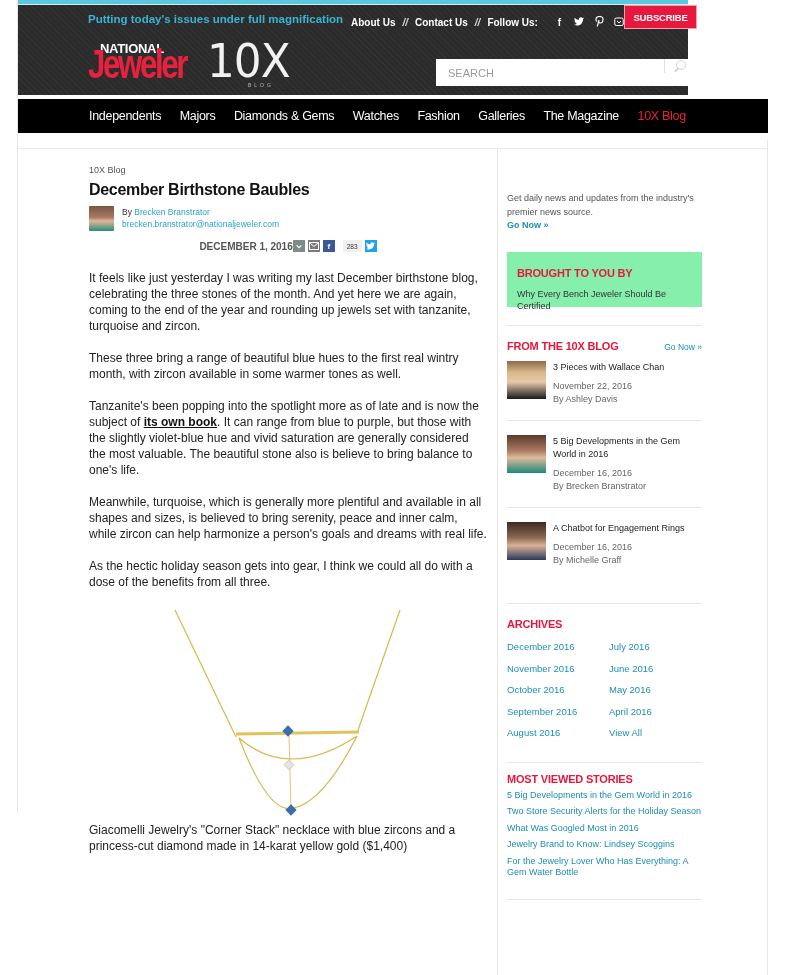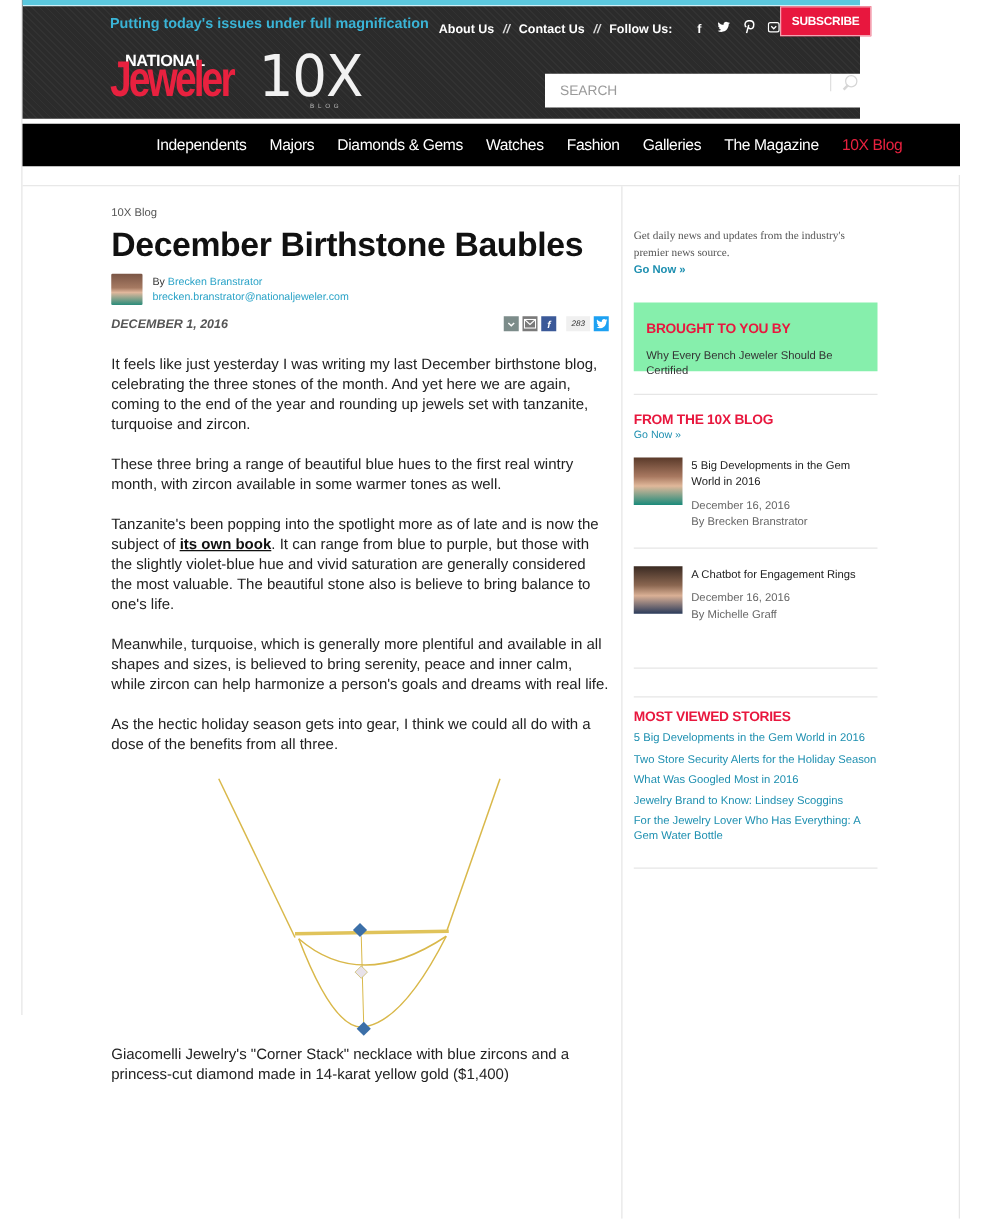--- a/index.html
+++ b/index.html
@@ -30,64 +30,64 @@
 
   .search-box { position: absolute; left: 418px; top: 55px; width: 261px; height: 27px; background: #fff; display: flex; }
   .search-box input { border: none; outline: none; height: 100%; flex: 1; padding-left: 12px; font-size: 11px; color: #999; font-family: "Liberation Sans", sans-serif; background: transparent; }
   .search-box input::placeholder { color: #9a9a9a; }
   .search-box .divider { width: 1px; height: 14px; background: #e0e0e0; margin-right: 8px; }
   .search-box .mag { width: 14px; height: 14px; margin-right: 10px; position: relative; }
   .search-box .mag::before { content: ""; position: absolute; left: 3px; top: 1px; width: 8px; height: 8px; border: 1.5px solid #d6d6d6; border-radius: 50%; }
   .search-box .mag::after { content: ""; position: absolute; left: 1px; top: 10px; width: 5px; height: 1.5px; background: #d6d6d6; transform: rotate(-45deg); }
 
   
-  .nav { position: absolute; left: 18px; top: 99px; width: 750px; height: 34px; background: #000; display: flex; align-items: center; padding-left: 107px; }
+  .nav { position: absolute; left: 18px; top: 99px; width: 750px; height: 34px; background: #000; display: flex; align-items: center; padding-left: 71px; }
   .nav a { color: #fff; text-decoration: none; font-size: 12.5px; margin-right: 18.5px; letter-spacing: -0.3px; }
   .nav a.active { color: #e8213f; }
 
   .content-top { position: absolute; left: 18px; top: 148px; width: 750px; height: 1px; background: #e8e8e8; }
   .col-divider { position: absolute; left: 497px; top: 149px; width: 1px; height: 826px; background: #e6e6e6; }
 
   
   .article { position: absolute; left: 89px; top: 165px; width: 398px; }
   .crumb { font-size: 9px; color: #555; }
-  .title { font-size: 27px; font-weight: bold; color: #111; margin-top: 6px; letter-spacing: -0.3px; }
+  .title { font-size: 16px; font-weight: bold; color: #111; margin-top: 6px; letter-spacing: -0.3px; }
   .byline { display: flex; margin-top: 7px; }
   .author-pic { width: 25px; height: 25px; background: linear-gradient(180deg,#7a5545 0%,#a67a62 45%,#e0b79c 60%,#2a8c7a 100%); border-radius: 1px; }
   .by-text { margin-left: 8px; font-size: 8.5px; line-height: 12px; }
   .by-text .by { color: #333; }
   .by-text a { color: #2aa3c7; text-decoration: none; }
-  .dateshare { display: flex; justify-content: space-between; align-items: center; margin-top: 9px; font-style: italic; }
+  .dateshare { display: flex; justify-content: center; align-items: center; margin-top: 9px; }
   .date { font-size: 10px; font-weight: bold; color: #555; }
   .share { display: flex; gap: 3px; align-items: center; }
   .share .ic { width: 12px; height: 12px; display: flex; align-items: center; justify-content: center; font-size: 8px; color: #fff; font-weight: bold; }
   .share .pocket { background: #7c8c8a; }
   .share .mail { background: #7a7a7a; }
   .share .fb { background: #3b5998; }
   .share .count { background: #f0f0f0; color: #333; font-size: 6.5px; padding: 0 4px; height: 12px; display: flex; align-items: center; margin-left: 5px; }
   .share .tw { background: #1da1f2; }
 
   .body-text { margin-top: 18px; font-size: 12px; line-height: 16px; color: #222; }
   .body-text p { margin-bottom: 16px; }
   .body-text a { color: #111; font-weight: bold; text-decoration: underline; text-align: center; }
 
   .necklace { position: relative; width: 398px; height: 210px; margin-top: 4px; }
   .caption { font-size: 12px; line-height: 16px; color: #222; margin-top: 6px; }
 
   
   .sidebar { position: absolute; left: 507px; top: 175px; width: 195px; }
   .sub-title { font-size: 18px; color: #e8173e; letter-spacing: -0.2px; }
-  .sub-desc { font-size: 9px; color: #555; line-height: 14px; margin-top: 6px; font-family: Liberation Serif, serif; }
+  .sub-desc { font-size: 9px; color: #555; line-height: 14px; margin-top: 16px; }
   .go-now { font-size: 9px; color: #1d8fb0; font-weight: bold; text-decoration: none; display: block; margin-top: 1px; }
   .brought { margin-top: 22px; background: #86efac; height: 55px; padding: 15px 10px; }
   .sec-head { font-size: 11px; font-weight: bold; color: #e8173e; letter-spacing: -0.2px; }
   .brought .item { font-size: 9px; color: #333; line-height: 12px; margin-top: 9px; }
   .hr { height: 1px; background: #e6e6e6; }
 
-  .blog-head { display: flex; justify-content: space-between; align-items: baseline; margin-top: 14px; flex-direction: column; }
+  .blog-head { display: flex; justify-content: space-between; align-items: baseline; margin-top: 14px; }
   .blog-head a { font-size: 8.5px; color: #1d8fb0; text-decoration: none; }
   .post { display: flex; padding: 9px 0 14px 0; border-bottom: 1px solid #e6e6e6; }
   .post .pic { width: 39px; height: 38px; flex: none; }
   .post .meta { margin-left: 7px; }
   .post .pt { font-size: 9px; color: #222; line-height: 13px; }
   .post .pd { font-size: 9px; color: #666; line-height: 13px; margin-top: 6px; }
   .post .pa { font-size: 9px; color: #666; line-height: 13px; }
   .pic1 { background: linear-gradient(180deg,#8a6a4a 0%,#d9b88a 30%,#e8c9aa 55%,#1a1a1a 100%); }
   .pic2 { background: linear-gradient(180deg,#5a3a2a 0%,#a87860 40%,#e0b89a 60%,#1a8a7a 100%); }
   .pic3 { background: linear-gradient(180deg,#3a2a22 0%,#8a6650 40%,#dab095 62%,#2a3a5a 100%); }
@@ -229,37 +229,60 @@
     <div class="sec-head">BROUGHT TO YOU BY</div>
     <div class="item">Why Every Bench Jeweler Should Be Certified</div>
   </div>
 
   <div class="hr" style="margin-top:18px"></div>
 
   <div class="blog-head">
     <div class="sec-head">FROM THE 10X BLOG</div>
     <a>Go Now »</a>
   </div>
+  <div class="post">
+    <div class="pic pic1"></div>
+    <div class="meta">
+      <div class="pt">3 Pieces with Wallace Chan</div>
+      <div class="pd">November 22, 2016</div>
+      <div class="pa">By Ashley Davis</div>
+    </div>
+  </div>
   <div class="post" style="padding-top:14px;">
     <div class="pic pic2"></div>
     <div class="meta">
       <div class="pt">5 Big Developments in the Gem World in 2016</div>
       <div class="pd">December 16, 2016</div>
       <div class="pa">By Brecken Branstrator</div>
     </div>
   </div>
   <div class="post" style="padding-top:14px; padding-bottom:36px;">
     <div class="pic pic3"></div>
     <div class="meta">
       <div class="pt">A Chatbot for Engagement Rings</div>
       <div class="pd">December 16, 2016</div>
       <div class="pa">By Michelle Graff</div>
     </div>
   </div>
 
+  <div class="archives" style="margin-top:14px;">
+    <div class="sec-head">ARCHIVES</div>
+    <div class="arch-grid">
+      <a>December 2016</a>
+      <a>July 2016</a>
+      <a>November 2016</a>
+      <a>June 2016</a>
+      <a>October 2016</a>
+      <a>May 2016</a>
+      <a>September 2016</a>
+      <a>April 2016</a>
+      <a>August 2016</a>
+      <a>View All</a>
+    </div>
+  </div>
 
   <div class="hr" style="margin-top:22px"></div>
 
   <div class="most" style="margin-top:10px;">
     <div class="sec-head">MOST VIEWED STORIES</div>
     <a>5 Big Developments in the Gem World in 2016</a>
     <a>Two Store Security Alerts for the Holiday Season</a>
     <a>What Was Googled Most in 2016</a>
     <a>Jewelry Brand to Know: Lindsey Scoggins</a>
     <a>For the Jewelry Lover Who Has Everything: A Gem Water Bottle</a>

